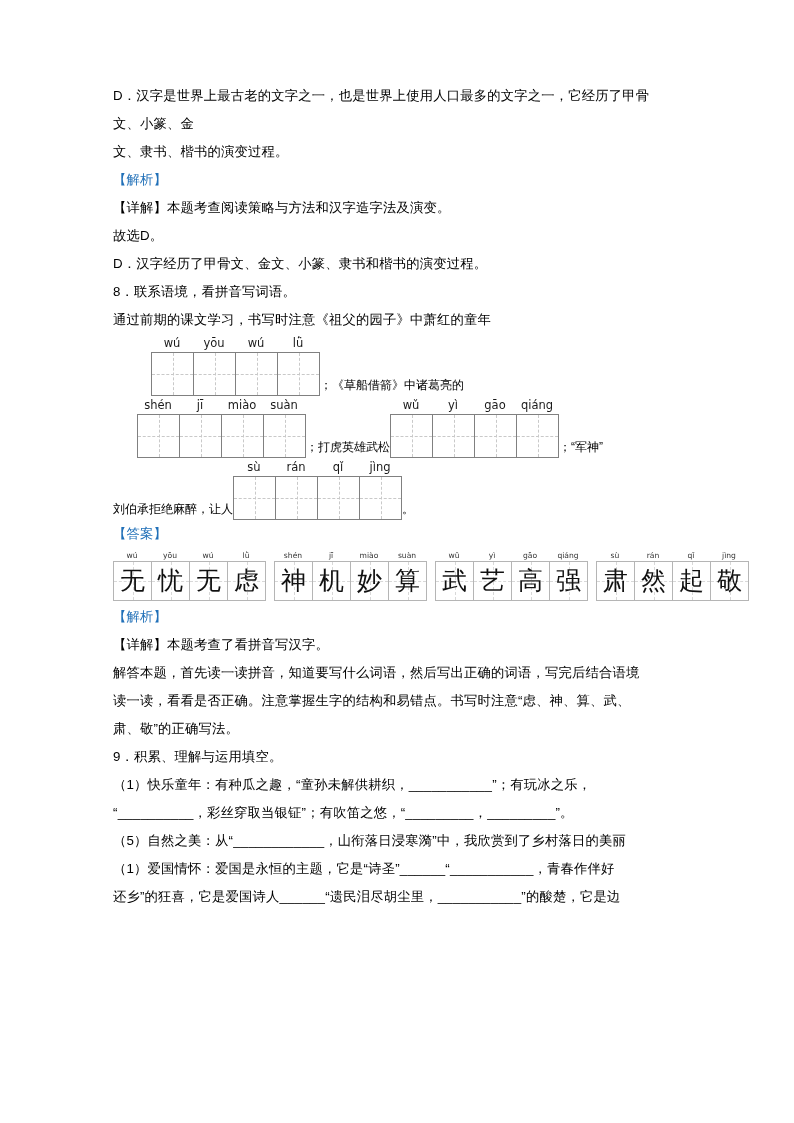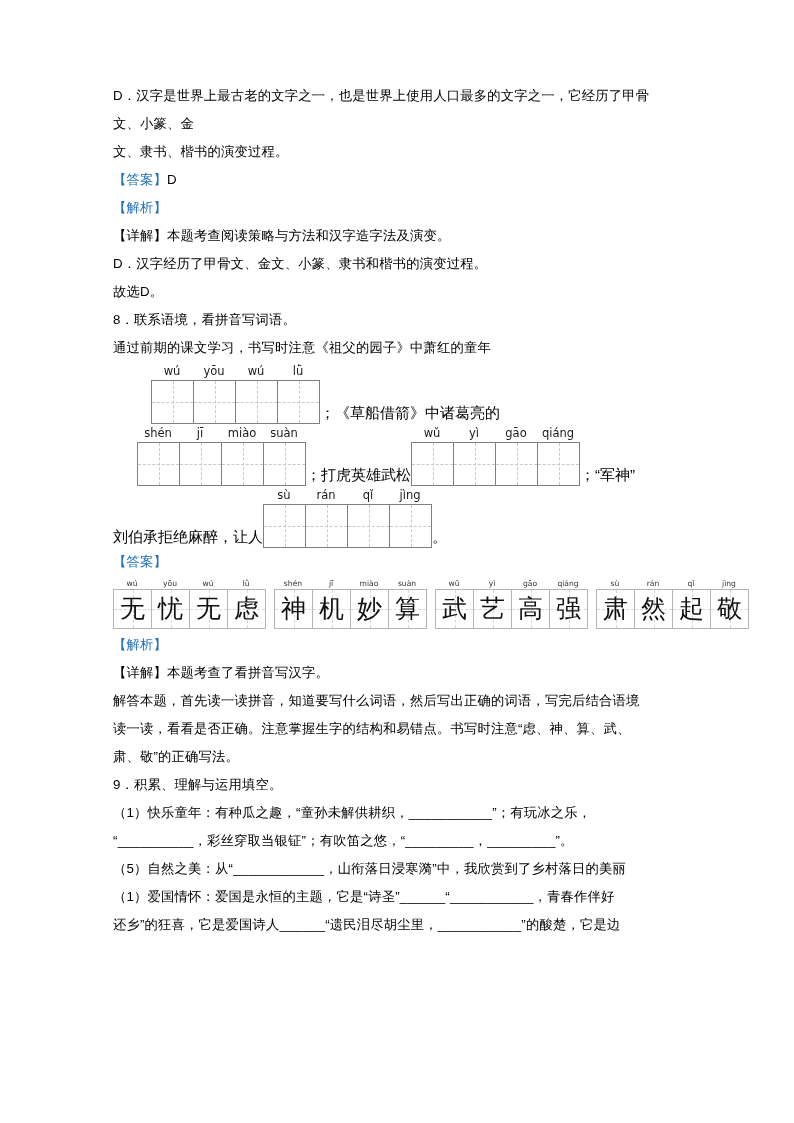--- a/index.html
+++ b/index.html
@@ -102,21 +102,21 @@
     font-size: 11.5px;
     line-height: 18px;
     font-family: "DejaVu Sans", sans-serif;
     color: #1a1a1a;
     box-sizing: border-box;
   }
 
   .inline-txt {
     display: inline-block;
     vertical-align: bottom;
-    font-size: 15px;
+    font-size: 12px;
     line-height: 20px;
     padding-bottom: 1px;
   }
 
   
   .answer-grid {
     display: flex;
     align-items: flex-end;
     margin-top: 2px;
     margin-bottom: 2px;
@@ -178,27 +178,26 @@
 </head>
 <body>
 
 <div class="page">
   <div class="content">
 
     <div class="line">D．汉字是世界上最古老的文字之一，也是世界上使用人口最多的文字之一，它经历了甲骨</div>
     <div class="line">文、小篆、金</div>
     <div class="line">文、隶书、楷书的演变过程。</div>
 
-    <div class="line"><span class="inline-blue">【答案】</span><span class="blk">D</span></div>
 
     <div class="line"><span class="inline-blue">【解析】</span></div>
 
     <div class="line"><span class="blk">【详解】</span><span class="blk">本题考查阅读策略与方法和汉字造字法及演变。</span></div>
+    <div class="line">故选D。</div>
     <div class="line">D．汉字经历了甲骨文、金文、小篆、隶书和楷书的演变过程。</div>
-    <div class="line">故选D。</div>
 
     <div class="line">8．联系语境，看拼音写词语。</div>
     <div class="line">通过前期的课文学习，书写时注意《祖父的园子》中萧红的童年</div>
 
     <div class="grid-row">
       <span style="display:inline-block;width:38px;"></span><span class="grid-block">
         <span class="pinyin-row">
           <span class="py">wú</span>
             <span class="py">yōu</span>
             <span class="py">wú</span>

